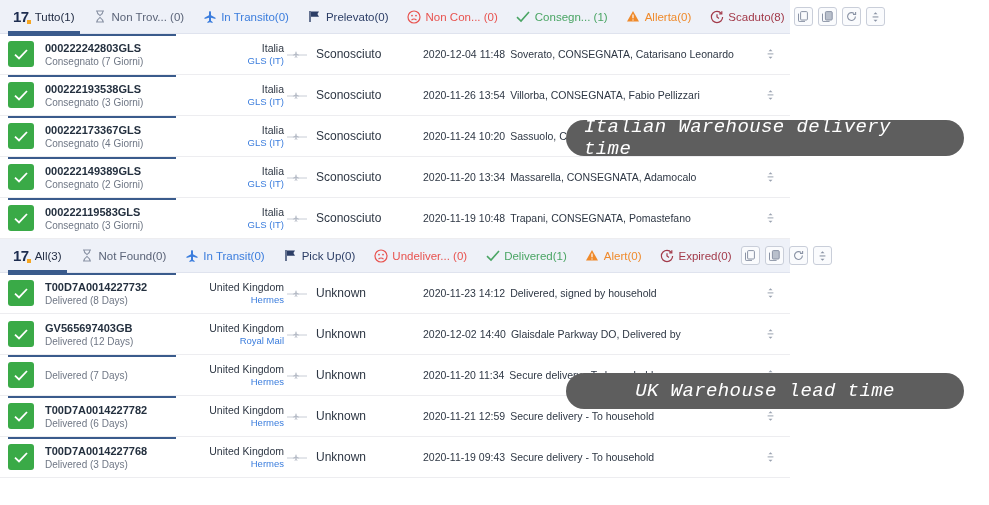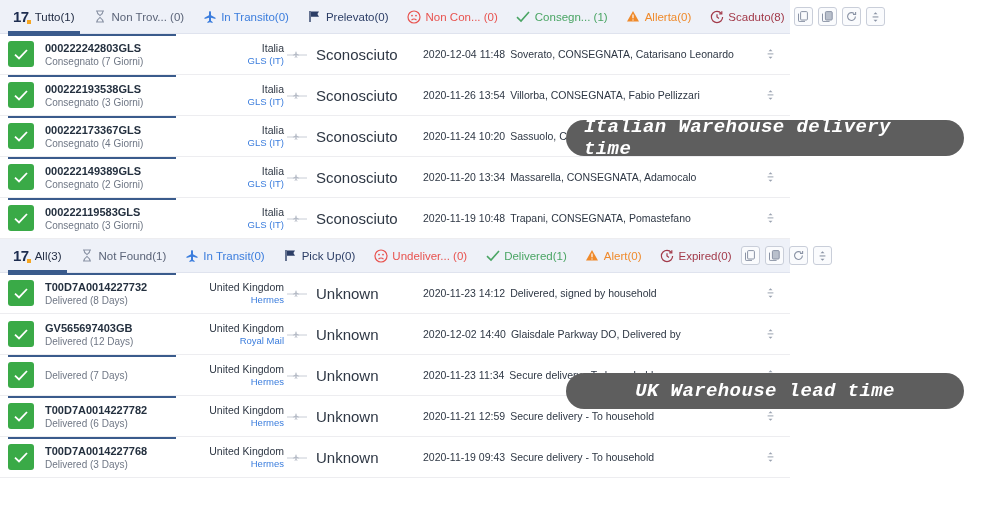--- a/index.html
+++ b/index.html
@@ -110,21 +110,21 @@
 
   .c-num { width: 160px; padding-left: 11px; flex:0 0 auto; }
   .num-main { font-size: 11px; color: #24303f; line-height: 14px; font-weight: bold; }
   .num-sub  { font-size: 10px; color: #6f7785; line-height: 13px; }
 
   .c-carrier { width: 90px; text-align: right; flex:0 0 auto; }
   .car-country { font-size: 10.5px; color:#2e3744; line-height: 14px; }
   .car-name { font-size: 9.5px; color:#3b7ddd; line-height: 12px; }
 
   .c-sep { width: 26px; display:flex; align-items:center; justify-content:center; flex:0 0 auto; }
-  .c-dest { width: 85px; font-size: 15px; color:#2e3744; padding-left:6px; flex:0 0 auto; }
+  .c-dest { width: 85px; font-size: 12px; color:#2e3744; padding-left:6px; flex:0 0 auto; }
 
   .c-event { flex: 1 1 auto; font-size: 10.5px; color:#2e3744; padding-left: 28px; white-space: nowrap; overflow: hidden; }
   .c-event .ev-time { margin-right: 5px; }
 
   .c-kebab { width: 40px; display:flex; align-items:center; justify-content:center; flex:0 0 auto; cursor:pointer; }
 
   
   .pill {
     position: absolute;
     height: 36px;
@@ -133,21 +133,20 @@
     display: flex;
     align-items: center;
     justify-content: center;
     color: #ffffff;
     font-family: "Liberation Mono", monospace;
     font-style: italic;
     font-size: 19px;
     letter-spacing: 0.4px;
     padding: 0 18px;
     z-index: 20;
-    font-weight: bold;
   }
   #pill-it { left: 566px; top: 120px; width: 398px; }
   #pill-uk { left: 566px; top: 373px; width: 398px; }
 </style>
 </head>
 <body>
 
 <div class="page">
 
   <div class="tabbar">
@@ -414,21 +413,21 @@
     <div class="tab active">
       <span class="logo17">17</span>
       <span>All(3)</span>
     </div>
     <div class="tab">
       <span class="tab-icon">
           <svg width="12" height="13" viewBox="0 0 12 13">
             <path d="M2 1h8M2 12h8M3 1c0 3 2.5 4 3 4.5.5-.5 3-1.5 3-4.5M3 12c0-3 2.5-4 3-4.5.5.5 3 1.5 3 4.5" fill="none" stroke="#8a93a5" stroke-width="1.1"></path>
           </svg>
         </span>
-      <span>Not Found(1)</span>
+      <span>Not Found(0)</span>
     </div>
     <div class="tab blue">
       <span class="tab-icon">
           <svg width="14" height="14" viewBox="0 0 14 14">
             <path d="M7 1c.7 0 1 .8 1 1.8v2.4l4.5 2.6v1.3L8 7.8v3l1.6 1.1v1L7 12.2 4.4 12.9v-1L6 10.8v-3L1.5 9.1V7.8L6 5.2V2.8C6 1.8 6.3 1 7 1z" fill="#3b7ddd"></path>
           </svg>
         </span>
       <span>In Transit(0)</span>
     </div>
     <div class="tab navy">
@@ -587,21 +586,21 @@
         <div class="car-name">Hermes</div>
       </div>
       <div class="c-sep">
           <svg width="20" height="8" viewBox="0 0 20 8">
             <path d="M0 5h20" stroke="#c8cdd6" stroke-width="1"></path>
             <path d="M9 1.4c.4 0 .6.5.6 1.1v1l2.5 1.4v.7l-2.5-.7v1.7l.9.6v.5L9 7.3l-1.5.4v-.5l.9-.6V4.9l-2.5.7v-.7L8.4 3.5v-1c0-.6.2-1.1.6-1.1z" fill="#b4bac5"></path>
           </svg>
         </div>
       <div class="c-dest">Unknown</div>
       <div class="c-event">
-        <span class="ev-time">2020-11-23 11:34</span><span>Secure delivery - To household</span>
+        <span class="ev-time">2020-11-20 11:34</span><span>Secure delivery - To household</span>
       </div>
       <div class="c-kebab">
           <svg width="7" height="12" viewBox="0 0 7 12">
             <path d="M3.5 1.2l-2 2h4zM3.5 10.8l-2-2h4z" fill="#9aa2b0"></path>
             <rect x="0.6" y="5.4" width="5.8" height="1" fill="#9aa2b0"></rect>
           </svg>
         </div>
     </div>
 
     <div class="row">

